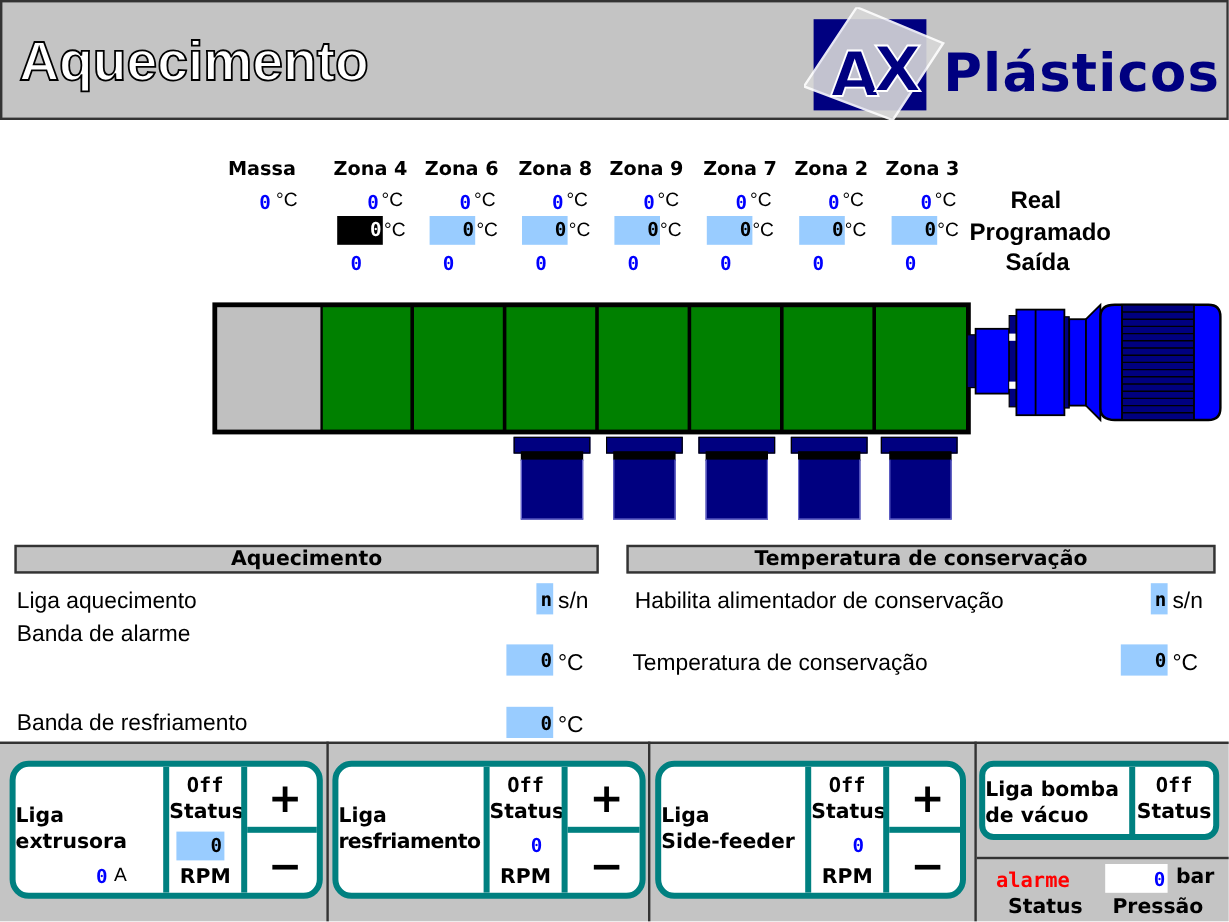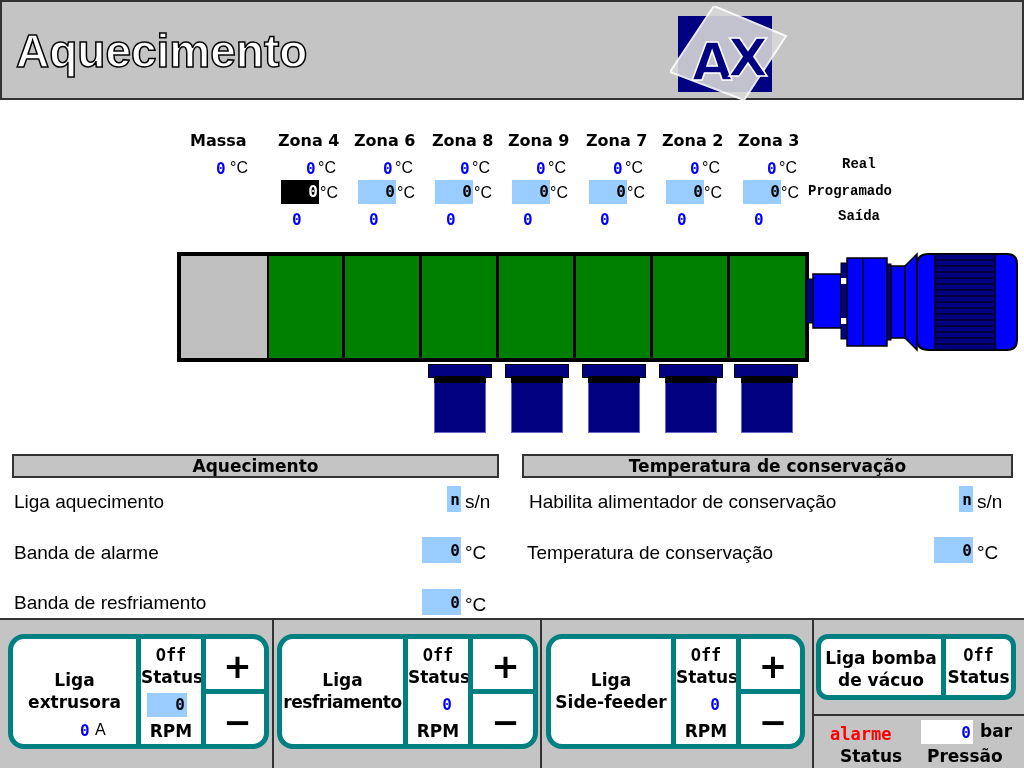--- a/index.html
+++ b/index.html
@@ -12,21 +12,21 @@
     -webkit-text-stroke: 1.5px #000; letter-spacing: 0px; }
   .logo { position: absolute; left: 668px; top: 4px; width: 350px; height: 94px; }
   .logo-text { position: absolute; left: 116px; top: 30px; font-family: "DejaVu Sans", sans-serif; font-size: 44px; font-weight: bold; color: #000080; letter-spacing: 1px; }
 
   
   .zhead { position: absolute; top: 131px; font-size: 16px; font-weight: bold; font-family: "DejaVu Sans", sans-serif; white-space: nowrap; }
   .val { position: absolute; font-family: "DejaVu Sans Mono", monospace; font-weight: bold; font-size: 16px; color: #0000ff; }
   .unit { position: absolute; font-size: 16px; font-family: "Liberation Sans", sans-serif; }
   .prog-box { position: absolute; height: 24px; width: 38px; background: #99ccff; text-align: right; font-family: "DejaVu Sans Mono", monospace; font-weight: bold; font-size: 16px; line-height: 24px; color: #000; padding-right: 1px; }
   .prog-box.selected { background: #000; color: #fff; }
-  .rowlabel { position: absolute; font-size: 14px; font-weight: bold; font-family: Liberation Mono, monospace; }
+  .rowlabel { position: absolute; font-size: 20px; font-weight: bold; font-family: Liberation Sans, sans-serif; }
 
   
   .barrel { position: absolute; left: 177px; top: 252px; width: 632px; height: 110px; background: #000; }
   .feed-zone { position: absolute; left: 181px; top: 256px; width: 86px; height: 102px; background: #c0c0c0; }
   .zone-block { position: absolute; top: 256px; height: 102px; background: #008000; }
   .heater-top { position: absolute; top: 364px; height: 14px; background: #000080; border: 1px solid #000; }
   .heater-neck { position: absolute; top: 376px; height: 8px; background: #000; }
   .heater-body { position: absolute; top: 383px; height: 50px; background: #000080; border-left: 1px solid #6666cc; border-right: 1px solid #6666cc; border-bottom: 1px solid #6666cc; }
 
   
@@ -35,40 +35,41 @@
   .param-box { position: absolute; height: 26px; background: #99ccff; text-align: right; font-family: "DejaVu Sans Mono", monospace; font-weight: bold; font-size: 16px; line-height: 28px; color: #000; padding-right: 1px; }
   .param-unit { position: absolute; font-size: 19px; font-family: "Liberation Sans", sans-serif; }
 
   
   .bottom { position: absolute; left: 0; top: 618px; width: 1024px; height: 150px; background: #c4c4c4; border-top: 2px solid #333; }
   .bpanel-div { position: absolute; top: 618px; width: 2px; height: 150px; background: #333; }
   .card { position: absolute; top: 634px; height: 115px; border: 5px solid #008080; border-radius: 16px; background: #fff; overflow: hidden; }
   .card .col { position: absolute; top: 0; bottom: 16px; }
   .card .vline { position: absolute; top: 0; bottom: 0; width: 5px; background: #008080; }
   .card .hline { position: absolute; height: 5px; background: #008080; }
-  .card-label { position: absolute; width: 100%; text-align: center; font-weight: bold; font-size: 17px; font-family: "DejaVu Sans", sans-serif; line-height: 22px; }
+  .card-label { position: absolute; width: 100%; text-align: left; font-weight: bold; font-size: 17px; font-family: "DejaVu Sans", sans-serif; line-height: 22px; }
   .stat-off { position: absolute; width: 100%; text-align: center; font-weight: bold; font-size: 17px; font-family: "DejaVu Sans Mono", monospace; }
   .stat-lbl { position: absolute; width: 100%; text-align: center; font-weight: bold; font-size: 17px; font-family: "DejaVu Sans", sans-serif; }
   .pm { position: absolute; width: 100%; text-align: center; font-weight: bold; font-size: 34px; line-height: 34px; font-family: "DejaVu Sans", sans-serif; }
   .rpm-box { position: absolute; height: 24px; text-align: right; font-family: "DejaVu Sans Mono", monospace; font-weight: bold; font-size: 16px; line-height: 24px; color: #0000ff; padding-right: 2px; }
 
   .vac-bottom { position: absolute; left: 814px; top: 714px; width: 210px; height: 54px; border-top: 2px solid #333; }
 </style>
 </head>
 <body>
 
 <div class="header">
   <div class="title">Aquecimento</div>
   <div class="logo">
     <svg width="130" height="94" viewBox="0 0 130 94">
       <rect x="8" y="10" width="94" height="76" fill="#000080"></rect>
       <polygon points="0,66 44,0 116,30 74,94" fill="#d8d8d8" stroke="#fff" stroke-width="2" opacity="0.9"></polygon>
       <text x="22" y="74" font-family="DejaVu Sans, sans-serif" font-weight="bold" font-size="52" fill="#000080" stroke="#fff" stroke-width="1.5">A</text>
       <text x="58" y="70" font-family="DejaVu Sans, sans-serif" font-weight="bold" font-size="52" fill="#000080" stroke="#fff" stroke-width="1.5">X</text>
     </svg>
+    <div class="logo-text">Plásticos</div>
   </div>
 </div>
 
 <div class="zhead" style="left:190px">Massa</div>
 <div class="zhead" style="left:278px">Zona 4</div>
 <div class="zhead" style="left:354px">Zona 6</div>
 <div class="zhead" style="left:432px">Zona 8</div>
 <div class="zhead" style="left:508px">Zona 9</div>
 <div class="zhead" style="left:586px">Zona 7</div>
 <div class="zhead" style="left:662px">Zona 2</div>
@@ -191,21 +192,21 @@
       <line x1="130" y1="94" x2="190" y2="94"></line>
     </g>
   </svg>
 </div>
 
 <div class="sec-title" style="left:12px;width:487px">Aquecimento</div>
 <div class="param-label" style="left:14px;top:491px">Liga aquecimento</div>
 <div class="param-box" style="left:447px;top:486px;width:14px">n</div>
 <div class="param-unit" style="left:465px;top:491px">s/n</div>
 
-<div class="param-label" style="left:14px;top:542px">Banda de alarme</div>
+<div class="param-label" style="left:14px;top:518px">Banda de alarme</div>
 <div class="param-box" style="left:422px;top:537px;width:39px">0</div>
 <div class="param-unit" style="left:465px;top:542px">°C</div>
 
 <div class="param-label" style="left:14px;top:592px">Banda de resfriamento</div>
 <div class="param-box" style="left:422px;top:589px;width:39px">0</div>
 <div class="param-unit" style="left:465px;top:594px">°C</div>
 
 <div class="sec-title" style="left:522px;width:491px">Temperatura de conservação</div>
 <div class="param-label" style="left:529px;top:491px">Habilita alimentador de conservação</div>
 <div class="param-box" style="left:959px;top:486px;width:14px">n</div>

